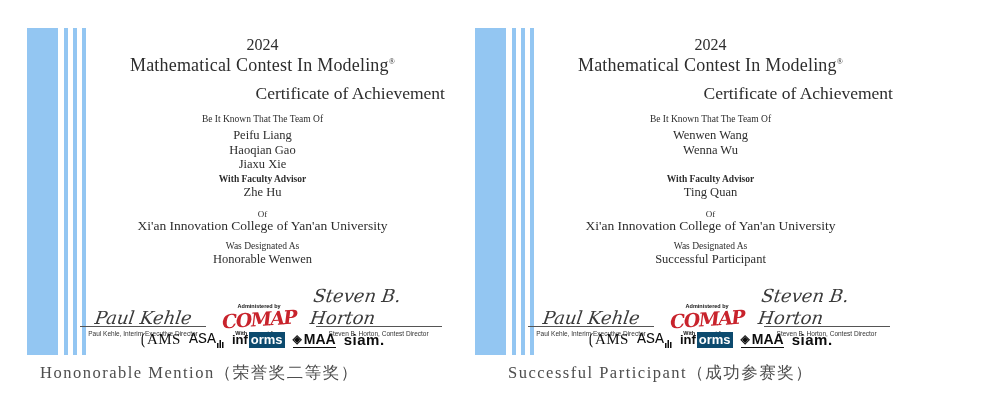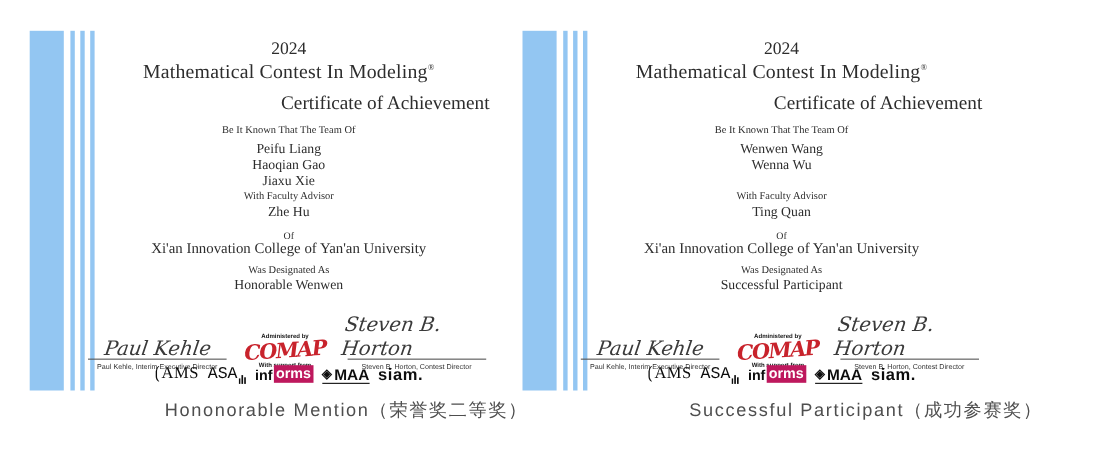--- a/index.html
+++ b/index.html
@@ -17,21 +17,21 @@
 
   .content { position:absolute; left:53px; top:0; width:365px; height:391px; color:#2d2d2d; }
   .line { position:absolute; left:0; width:100%; text-align:center; white-space:nowrap; }
 
   .year       { top:8px;   font-size:16px; }
   .title      { top:27px;  font-size:18px; letter-spacing:0.2px; }
   .title sup  { font-size:8px; }
   .subtitle   { top:55px;  font-size:17.5px;text-align:right; }
   .known      { top:86px;  font-size:9.5px; }
   .team       { top:100px; font-size:12.5px; line-height:14.5px; }
-  .adv-label  { top:146px; font-size:9.5px; }
+  .adv-label  { top:146px; font-size:9.5px;font-weight:bold; }
   .adv-name   { top:157px; font-size:12.5px; }
   .of-label   { top:181px; font-size:9px; }
   .institution{ top:190px; font-size:13.5px; }
   .designated { top:213px; font-size:9.5px; }
   .award      { top:224px; font-size:12.5px; }
 
   .sig-row { position:absolute; top:257px; left:0; width:100%;
              display:flex; justify-content:center; align-items:flex-end; gap:16px; }
   .sig-col { display:flex; flex-direction:column; align-items:center; }
   .sig-script { font-family:"DejaVu Serif", serif; font-style:italic; font-size:18px;
@@ -47,29 +47,29 @@
 
   .sponsors { position:absolute; top:303px; left:0; width:100%;
               display:flex; justify-content:center; align-items:center; gap:8px;
               color:#0d0d0d; }
   .ams { font-family:"Liberation Serif", serif; font-size:15px; letter-spacing:0.5px; display:flex; align-items:center; }
   .ams-gear { font-size:15px; margin-right:1px; }
   .asa { font-family:Liberation Mono, monospace; font-size:15px; display:flex; align-items:flex-end; }
   .asa-mark { display:inline-block; margin-left:1px; }
   .informs { font-family:"Liberation Sans", sans-serif; font-weight:bold; font-size:13px;
              display:flex; align-items:center; }
-  .orms { background:#be185d; color:#fff; padding:0 2px 1px 2px; margin-left:1px;text-align:center; }
+  .orms { background:#0c4a6e; color:#fff; padding:0 2px 1px 2px; margin-left:1px;text-align:center; }
   .maa { font-family:"Liberation Sans", sans-serif; font-weight:bold; font-size:14px;
          display:flex; align-items:center; border-bottom:1.5px solid #0d0d0d; }
   .maa-diamond { font-size:12px; margin-right:2px; }
   .siam { font-family:"Liberation Sans", sans-serif; font-weight:bold; font-size:15px;
           letter-spacing:0.5px; }
 
-  .caption { position:absolute; top:334px; left:-40px; width:440px; text-align:right;
-             font-family:Liberation Sans, sans-serif; font-size:16.5px;
+  .caption { position:absolute; top:334px; left:-40px; width:440px; text-align:left;
+             font-family:Liberation Serif, serif; font-size:16.5px;
              letter-spacing:1.5px; color:#4e4e4e; white-space:nowrap; }
   .cert-right .caption { left:-20px; }
 </style>
 </head>
 <body>
 
 <div class="stage">
 
   <div class="certificate cert-left">
     <div class="band"></div>

